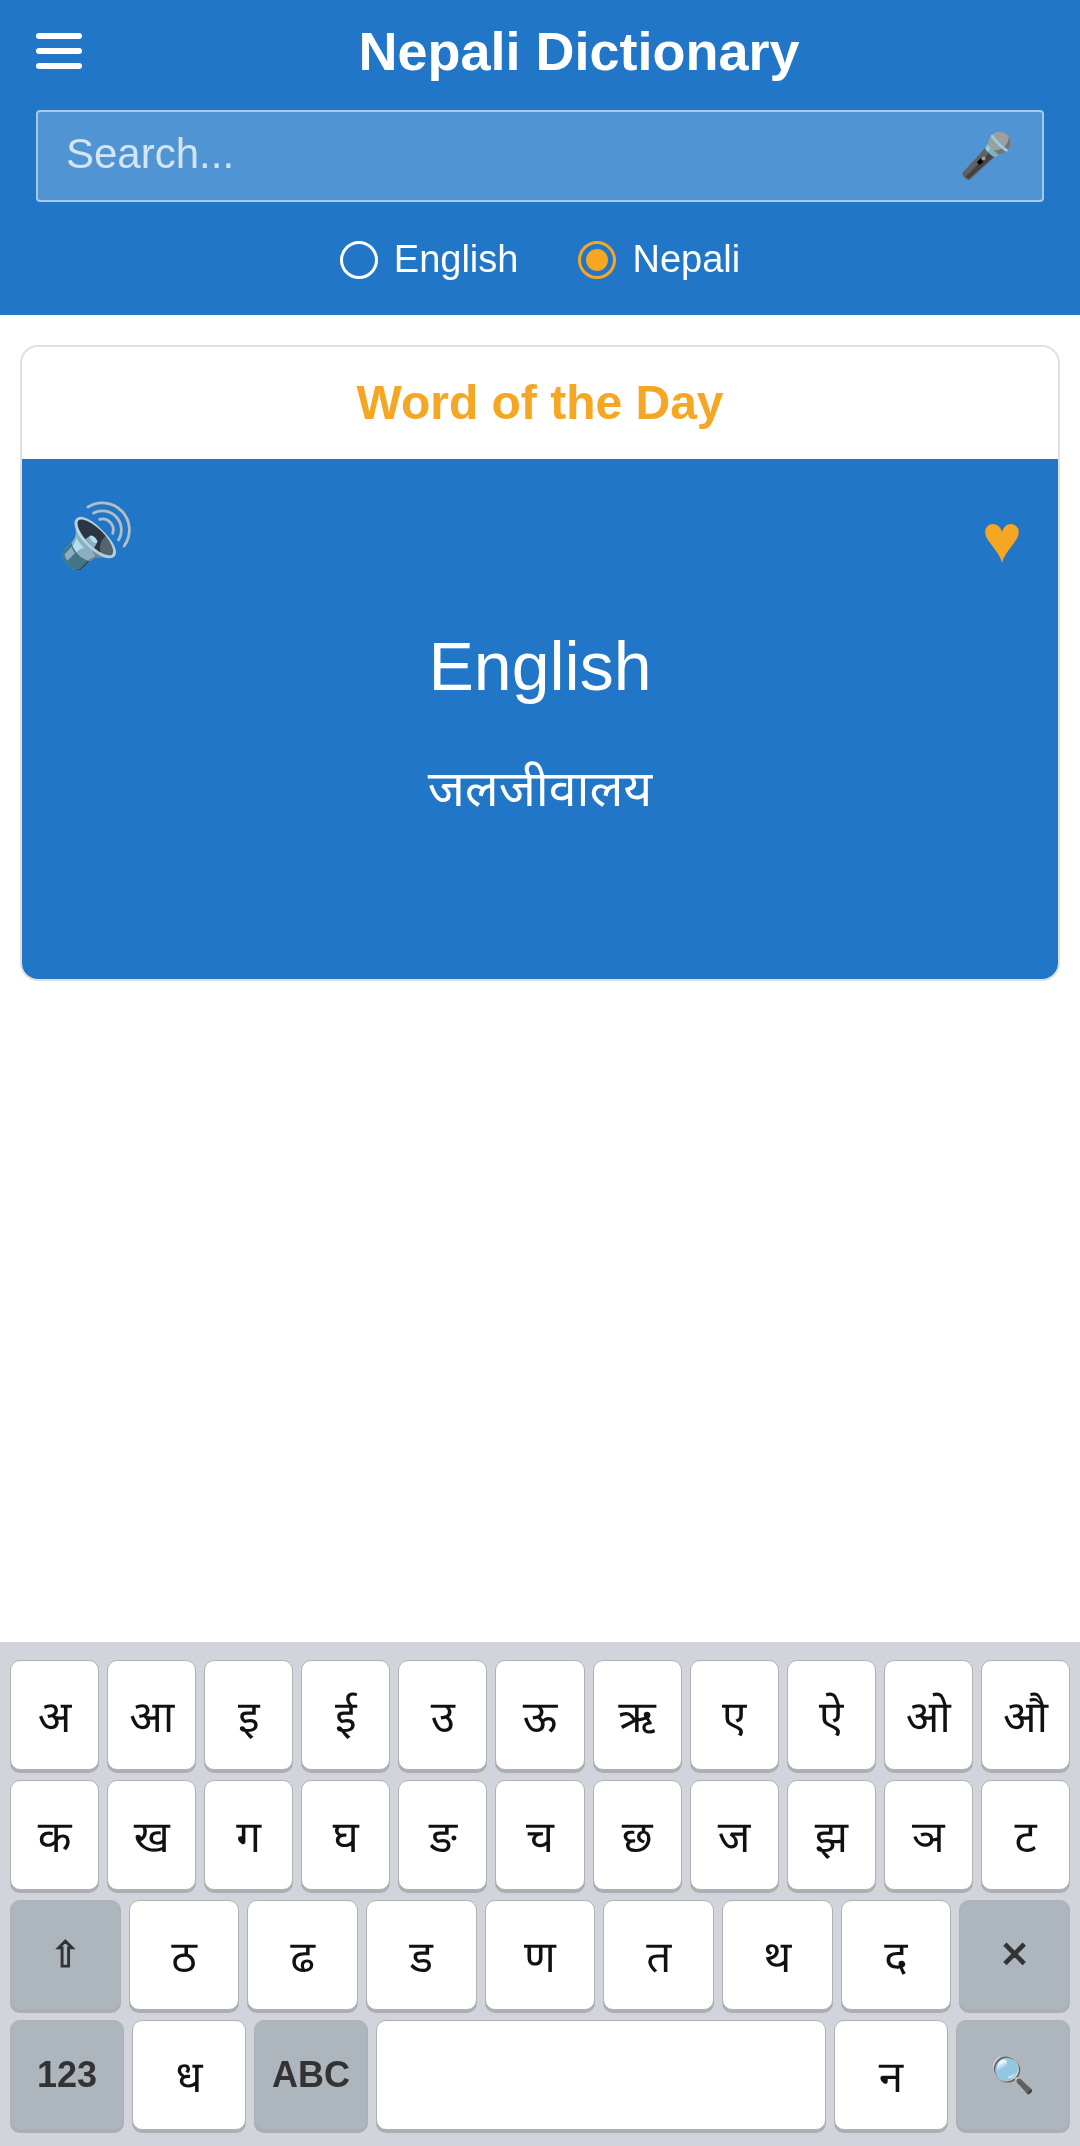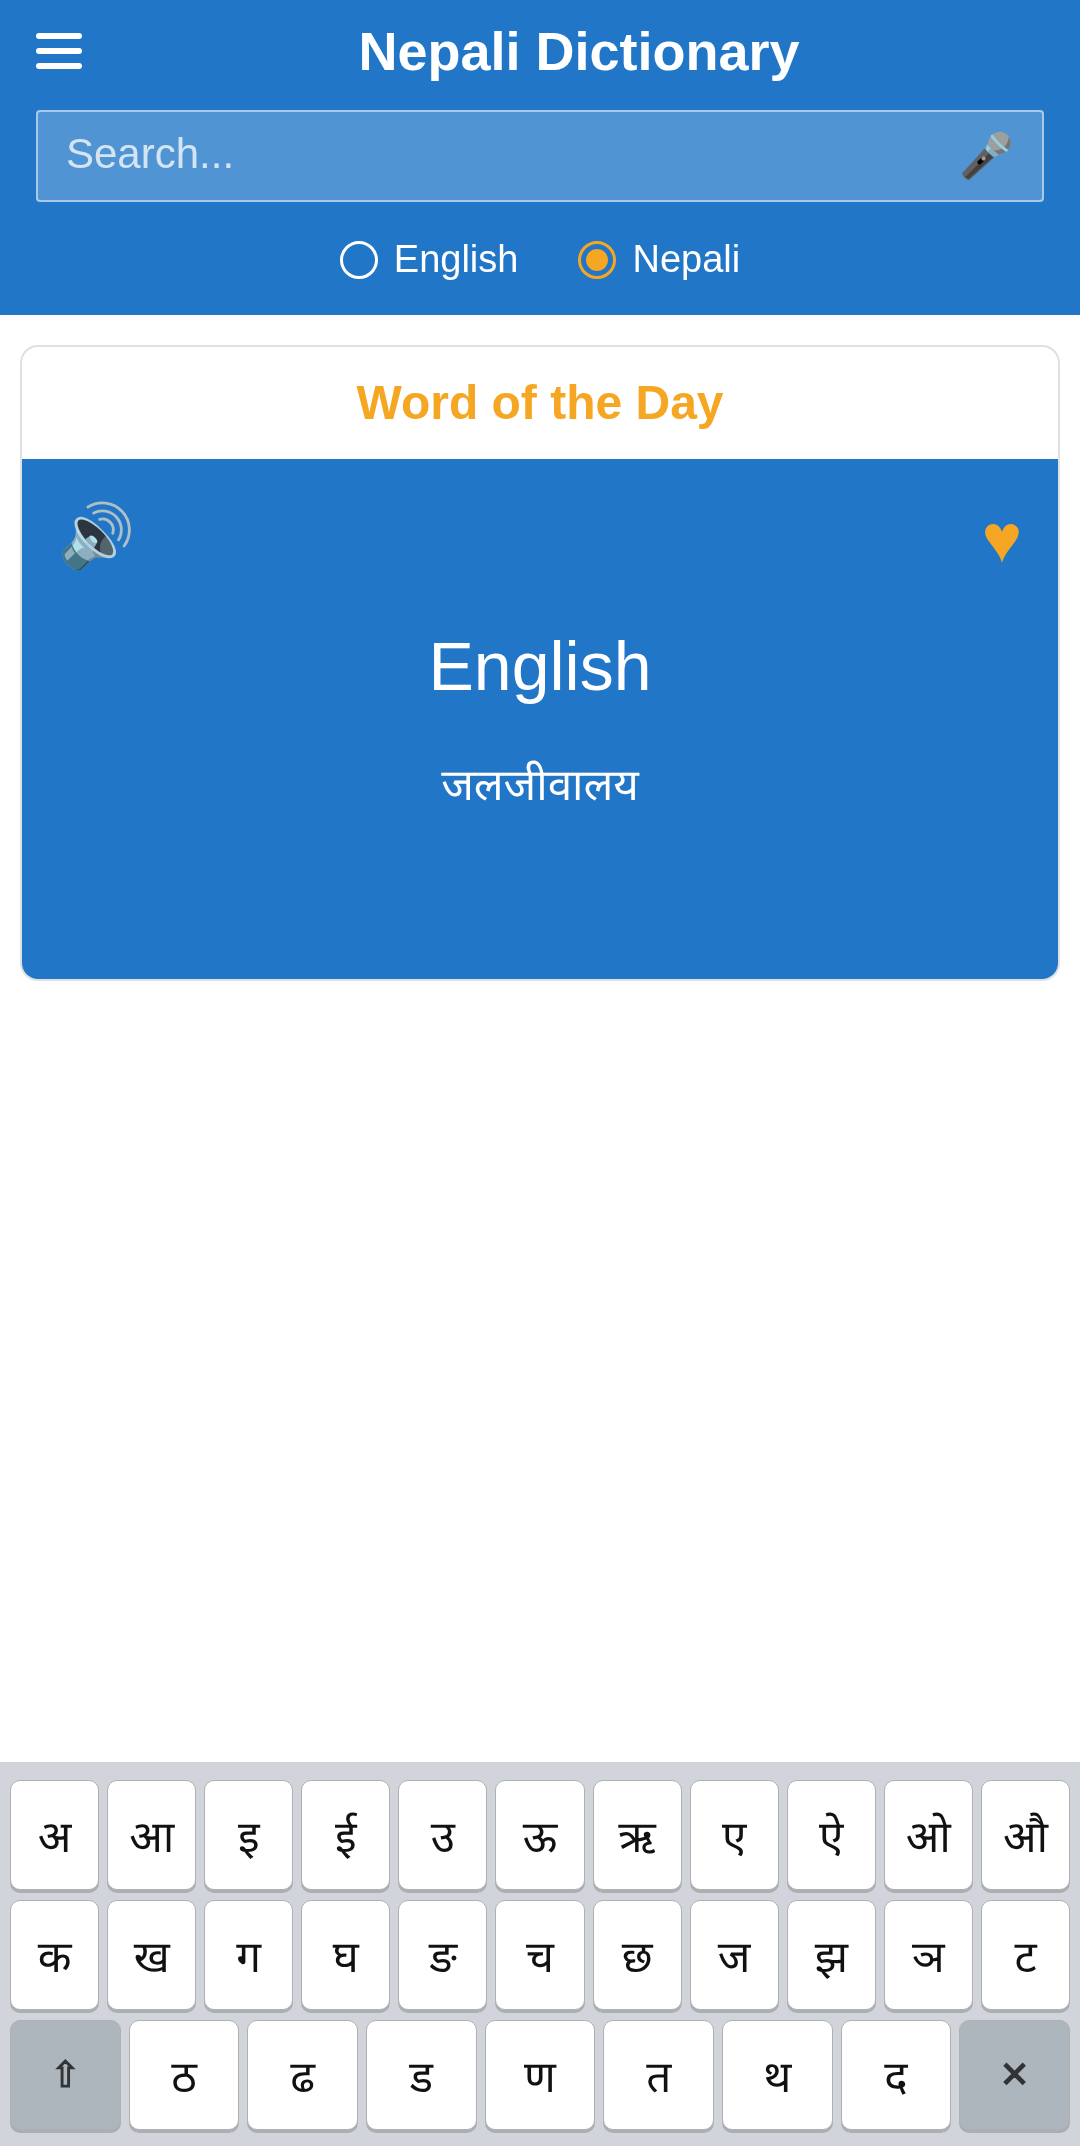--- a/index.html
+++ b/index.html
@@ -162,21 +162,21 @@
     .wotd-english {
       color: white;
       font-size: 68px;
       font-weight: 500;
       text-align: center;
       margin-bottom: 48px;
       margin-top: 20px;
     }
     .wotd-nepali {
       color: white;
-      font-size: 44px;
+      font-size: 50px;
       text-align: center;
     }
 
     
     .keyboard-area {
       background: #d1d5db;
       padding: 18px 10px 16px 10px;
       display: flex;
       flex-direction: column;
       gap: 10px;
@@ -305,13 +305,21 @@
     <div class="key">ठ</div>
     <div class="key">ढ</div>
     <div class="key">ड</div>
     <div class="key">ण</div>
     <div class="key">त</div>
     <div class="key">थ</div>
     <div class="key">द</div>
     <div class="key special backspace">✕</div>
   </div>
 
+  <div class="key-row key-row-4">
+    <div class="key special">123</div>
+    <div class="key">ध</div>
+    <div class="key special">ABC</div>
+    <div class="key space"></div>
+    <div class="key">न</div>
+    <div class="key special search-key">🔍</div>
+  </div>
 </div>
 
 </body></html>

